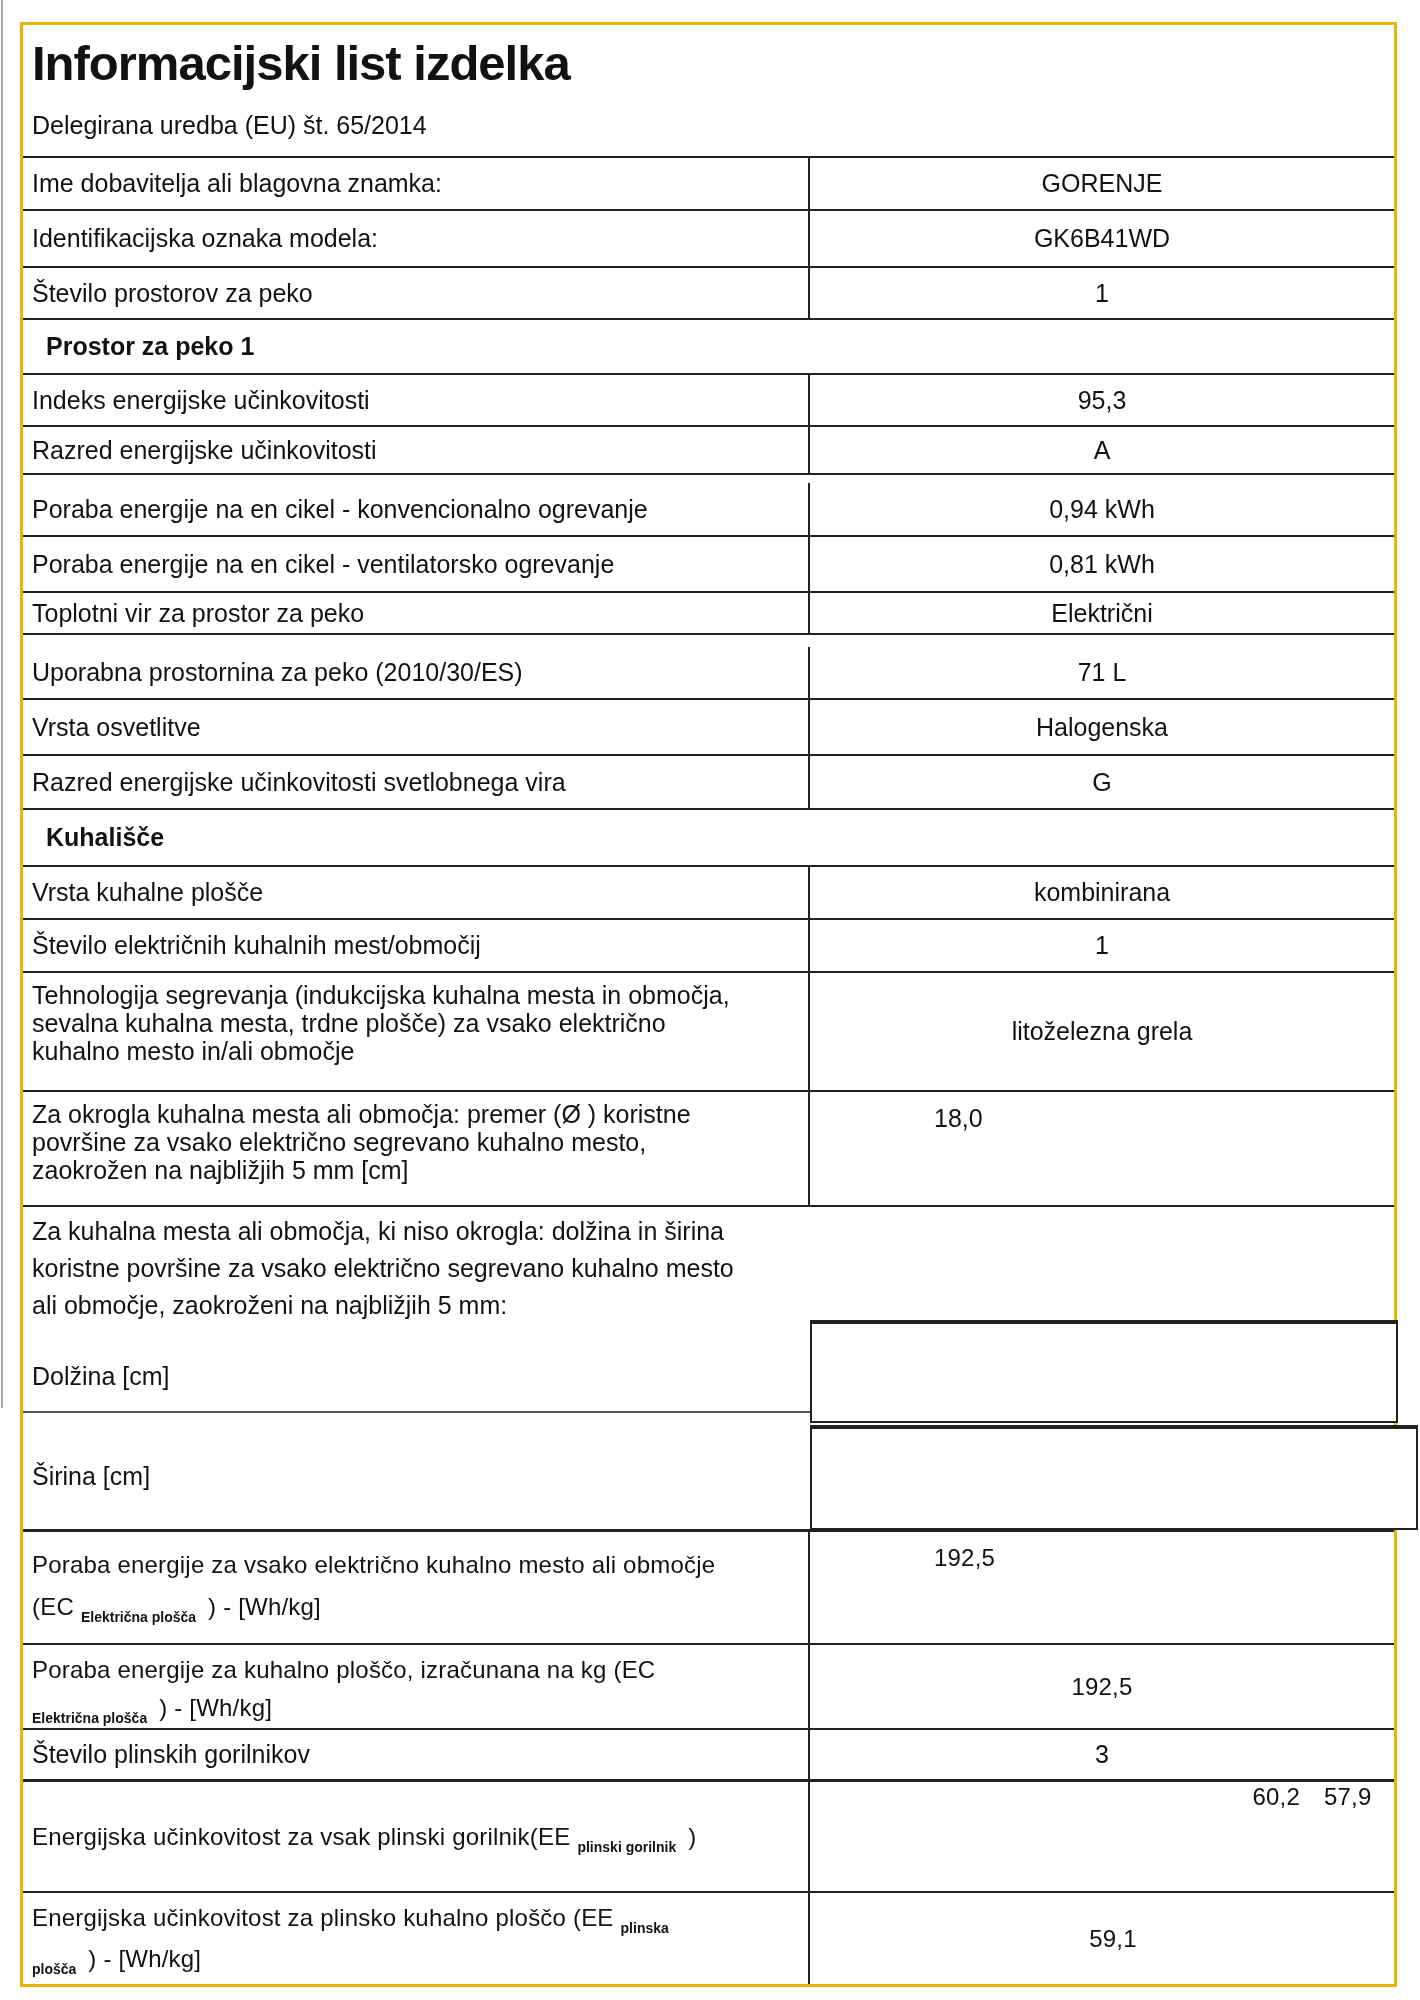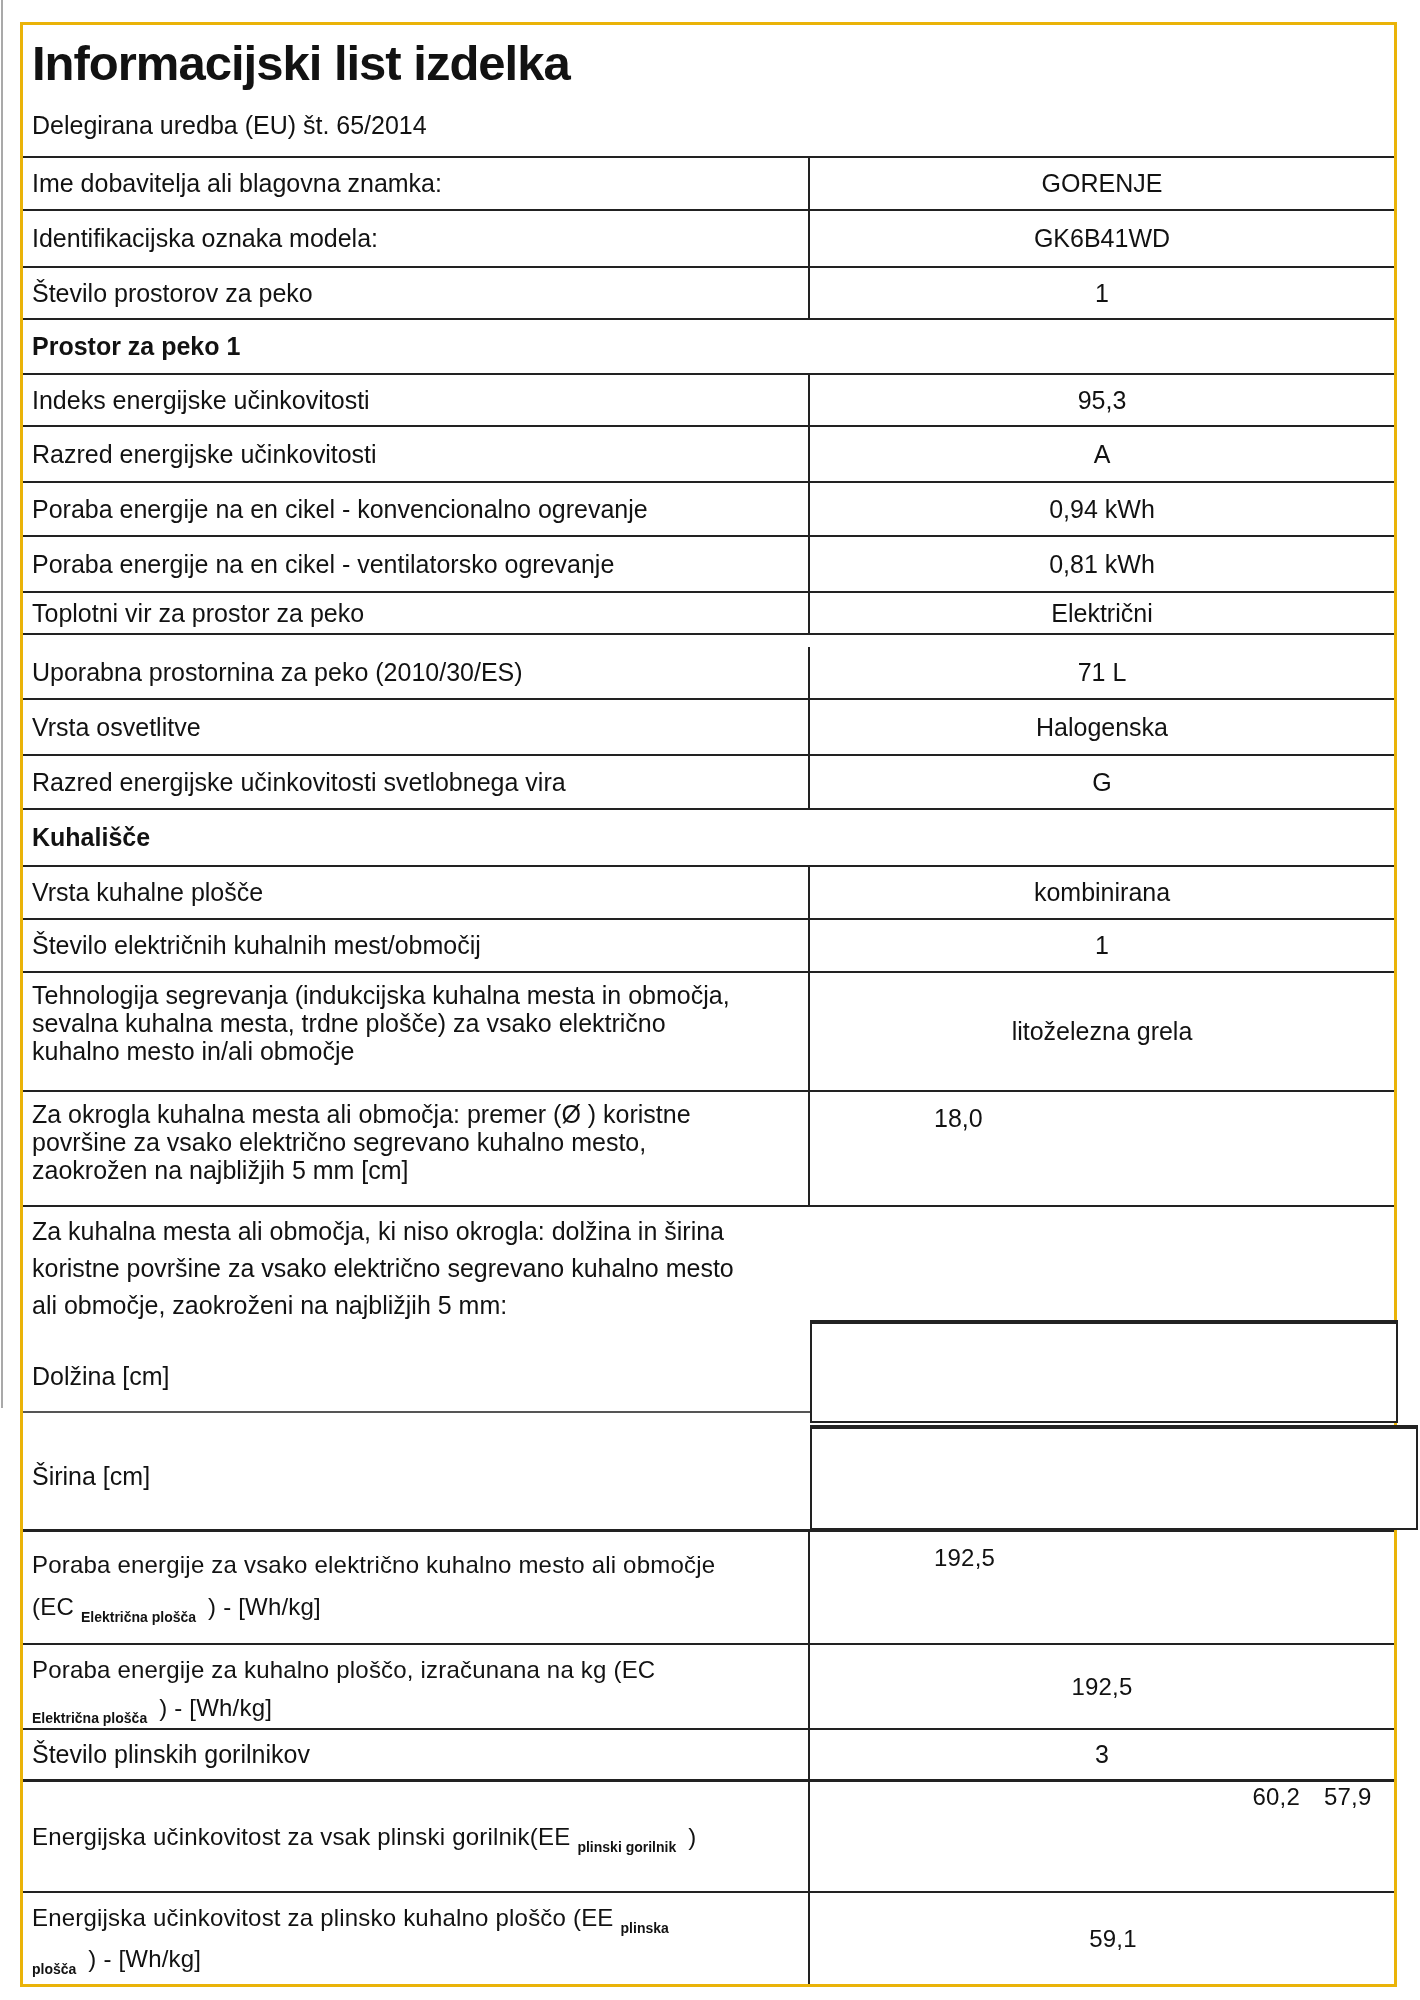--- a/index.html
+++ b/index.html
@@ -10,21 +10,21 @@
          border:3px solid #eab308;box-sizing:border-box;background:#ffffff;}
   .r{position:absolute;left:0;width:100%;display:flex;box-sizing:border-box;
      border-bottom:2px solid #222;font-size:25px;}
   .r.heavy{border-bottom-width:3px;}
   .r.last{border-bottom:none;}
   .cl{width:787px;box-sizing:border-box;border-right:2px solid #222;
       display:flex;align-items:center;padding-left:9px;}
   .cl.top{align-items:flex-start;}
   .cr{flex:1;display:flex;align-items:center;justify-content:center;box-sizing:border-box;}
   .cr.topleft{align-items:flex-start;justify-content:flex-start;}
-  .single{width:100%;display:flex;align-items:center;padding-left:9px;font-weight:bold;box-sizing:border-box;}
+  .single{width:100%;display:flex;align-items:center;padding-left:23px;font-weight:bold;box-sizing:border-box;}
   .titleblock{display:block;padding:2px 0 0 9px;}
   .doc-title{font-size:49px;font-weight:bold;letter-spacing:-1px;line-height:72px;}
   .doc-subtitle{font-size:25px;margin-top:12px;}
   .wrap{white-space:pre-line;line-height:28px;padding:8px 0;}
   .nr-cell{position:relative;width:100%;}
   .nr-intro{position:absolute;left:9px;top:6px;white-space:pre-line;line-height:37px;}
   .nr-len{position:absolute;left:9px;top:155px;}
   .nr-wid{position:absolute;left:9px;top:255px;}
   .nr-line{position:absolute;left:0;top:204px;width:789px;height:2px;background:#555;}
   .vbox{position:absolute;box-sizing:border-box;border:2px solid #222;border-top-width:4px;background:#ffffff;}
@@ -71,21 +71,21 @@
 
     <div class="r" style="top:295px;height:55px">
       <div class="single">Prostor za peko 1</div>
     </div>
 
     <div class="r" style="top:350px;height:52px">
       <div class="cl">Indeks energijske učinkovitosti</div>
       <div class="cr">95,3</div>
     </div>
 
-    <div class="r" style="top:402px;height:56px">
+    <div class="r" style="top:402px;height:48px">
       <div class="cl">Razred energijske učinkovitosti</div>
       <div class="cr">A</div>
     </div>
 
     <div class="r" style="top:458px;height:54px">
       <div class="cl">Poraba energije na en cikel - konvencionalno ogrevanje</div>
       <div class="cr">0,94 kWh</div>
     </div>
 
     <div class="r" style="top:512px;height:56px">

